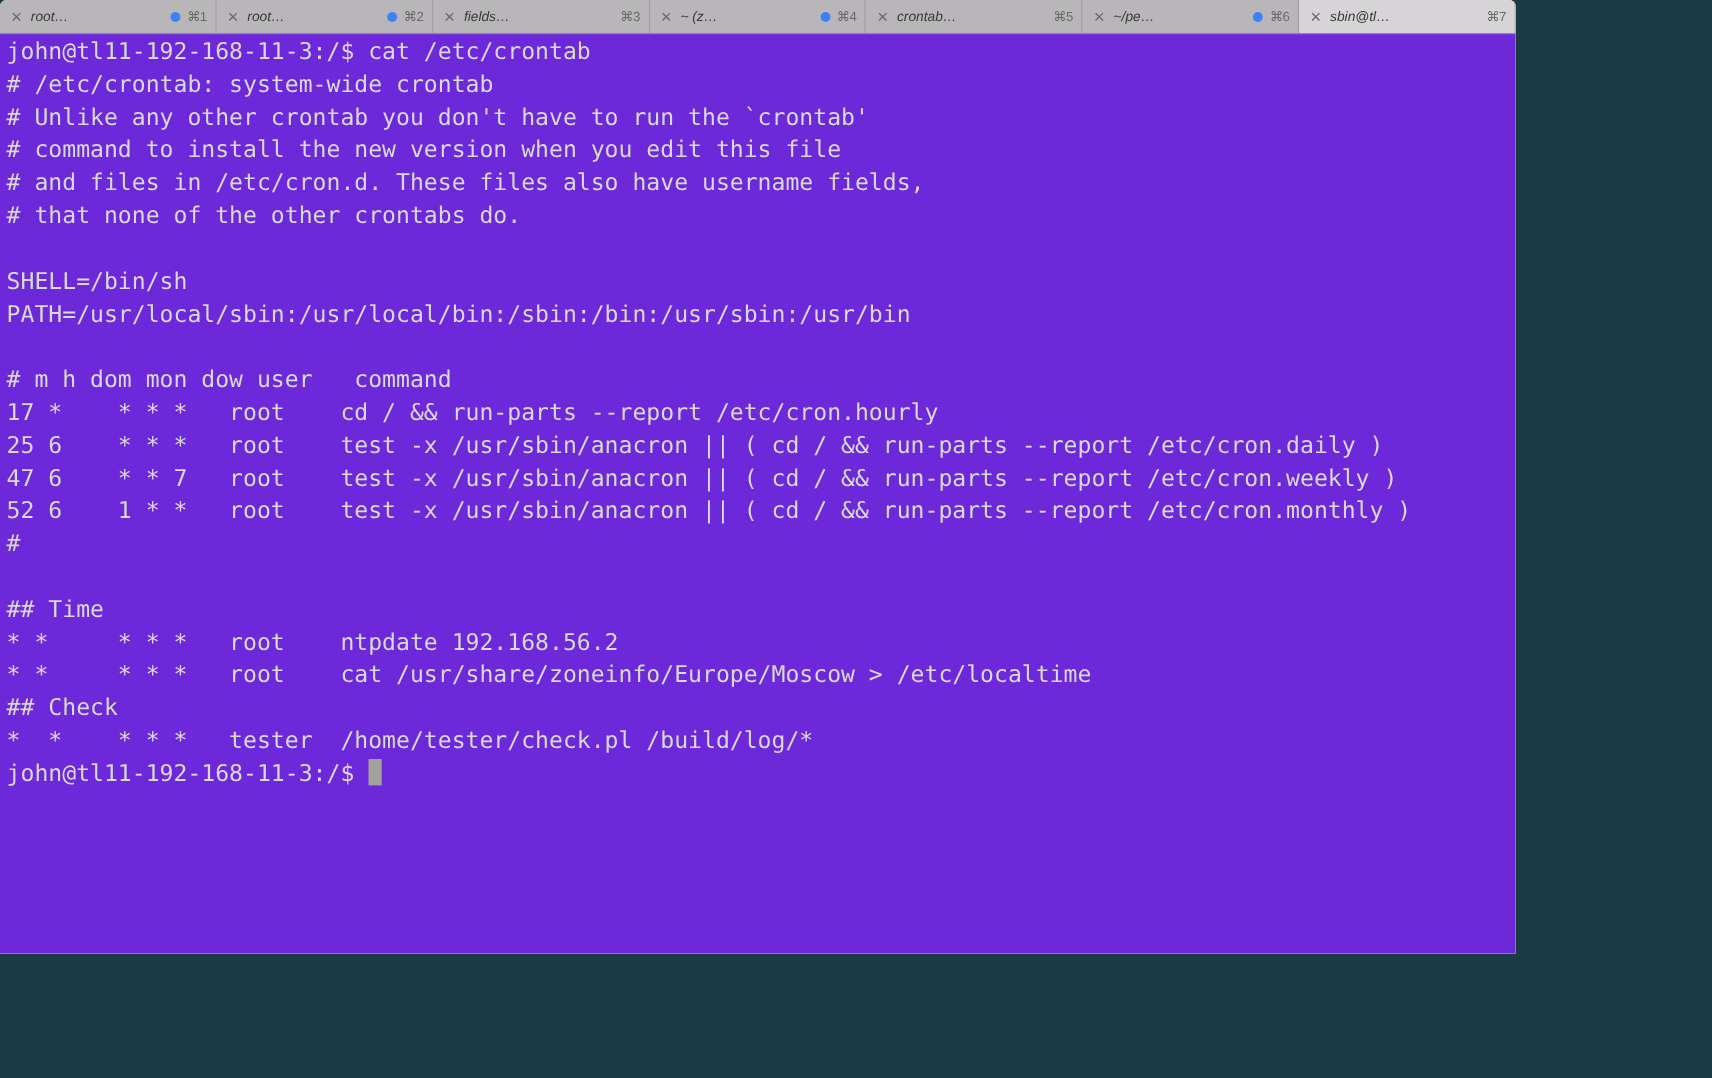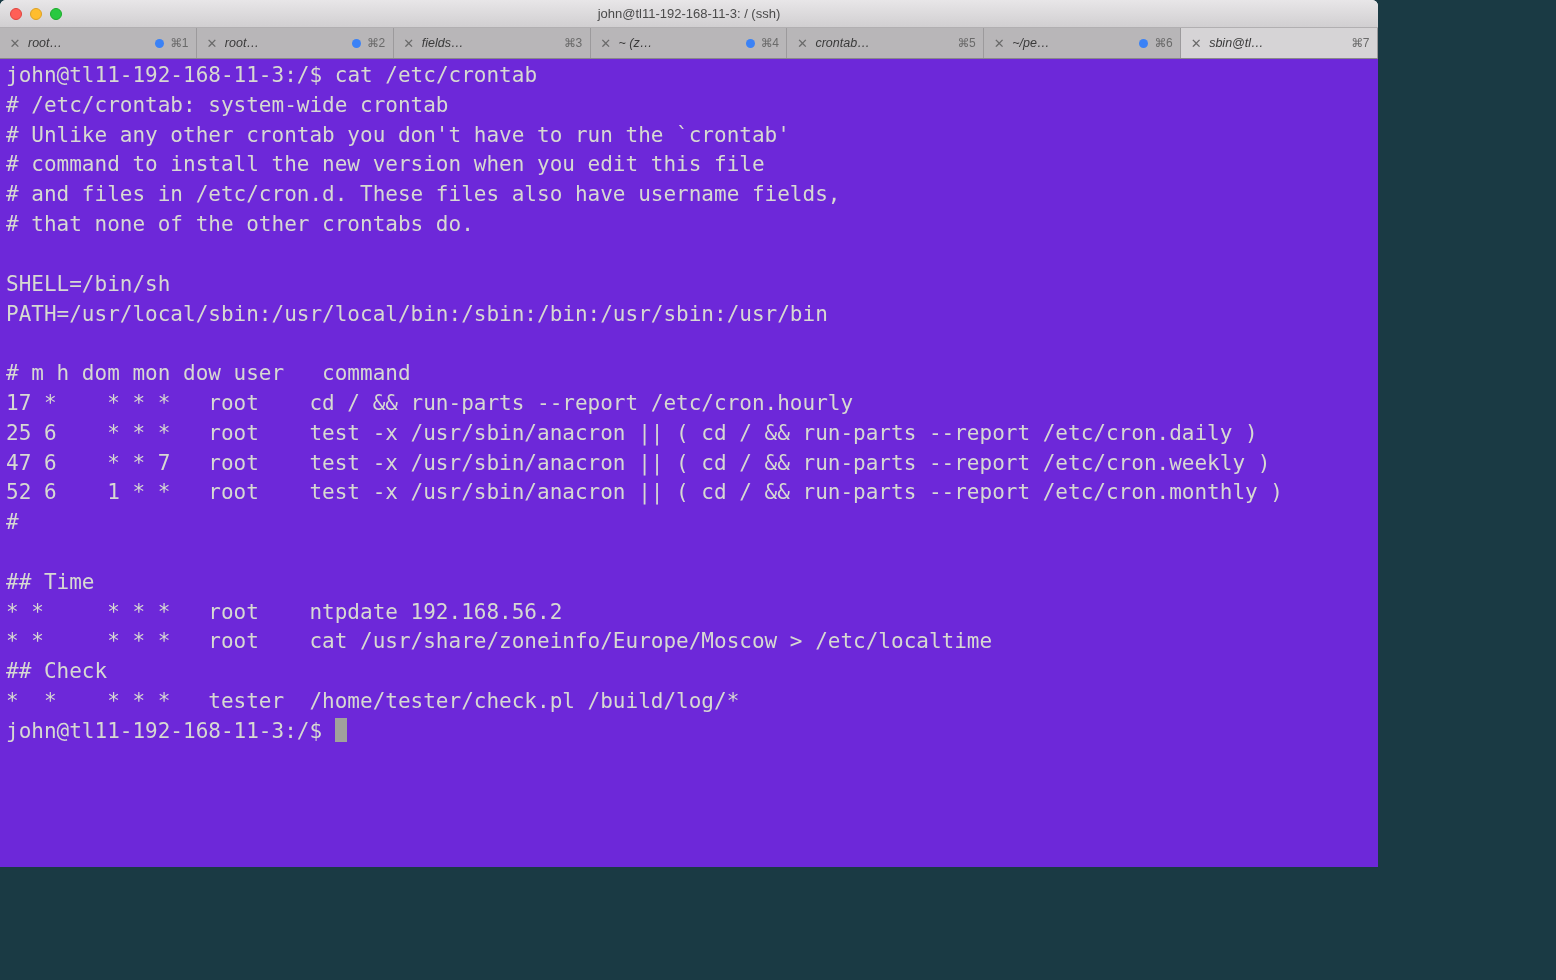--- a/index.html
+++ b/index.html
@@ -112,28 +112,20 @@
     width: 12px; height: 24px;
     background: #a0a29c;
     vertical-align: -4px;
   }
 </style>
 </head>
 <body>
 
 <div class="window">
 
-  <div class="titlebar">
-    <div class="traffic-lights">
-      <div class="traffic-light tl-close"></div>
-      <div class="traffic-light tl-minimize"></div>
-      <div class="traffic-light tl-zoom"></div>
-    </div>
-    <div class="title">john@tl11-192-168-11-3: / (ssh)</div>
-  </div>
 
   <div class="tabbar">
 
   <div class="tab">
         <span class="tab-close">✕</span>
         <span class="tab-label">root…</span>
         <span class="tab-dot"></span>
         <span class="tab-short">⌘1</span>
       </div>
       <div class="tab">

